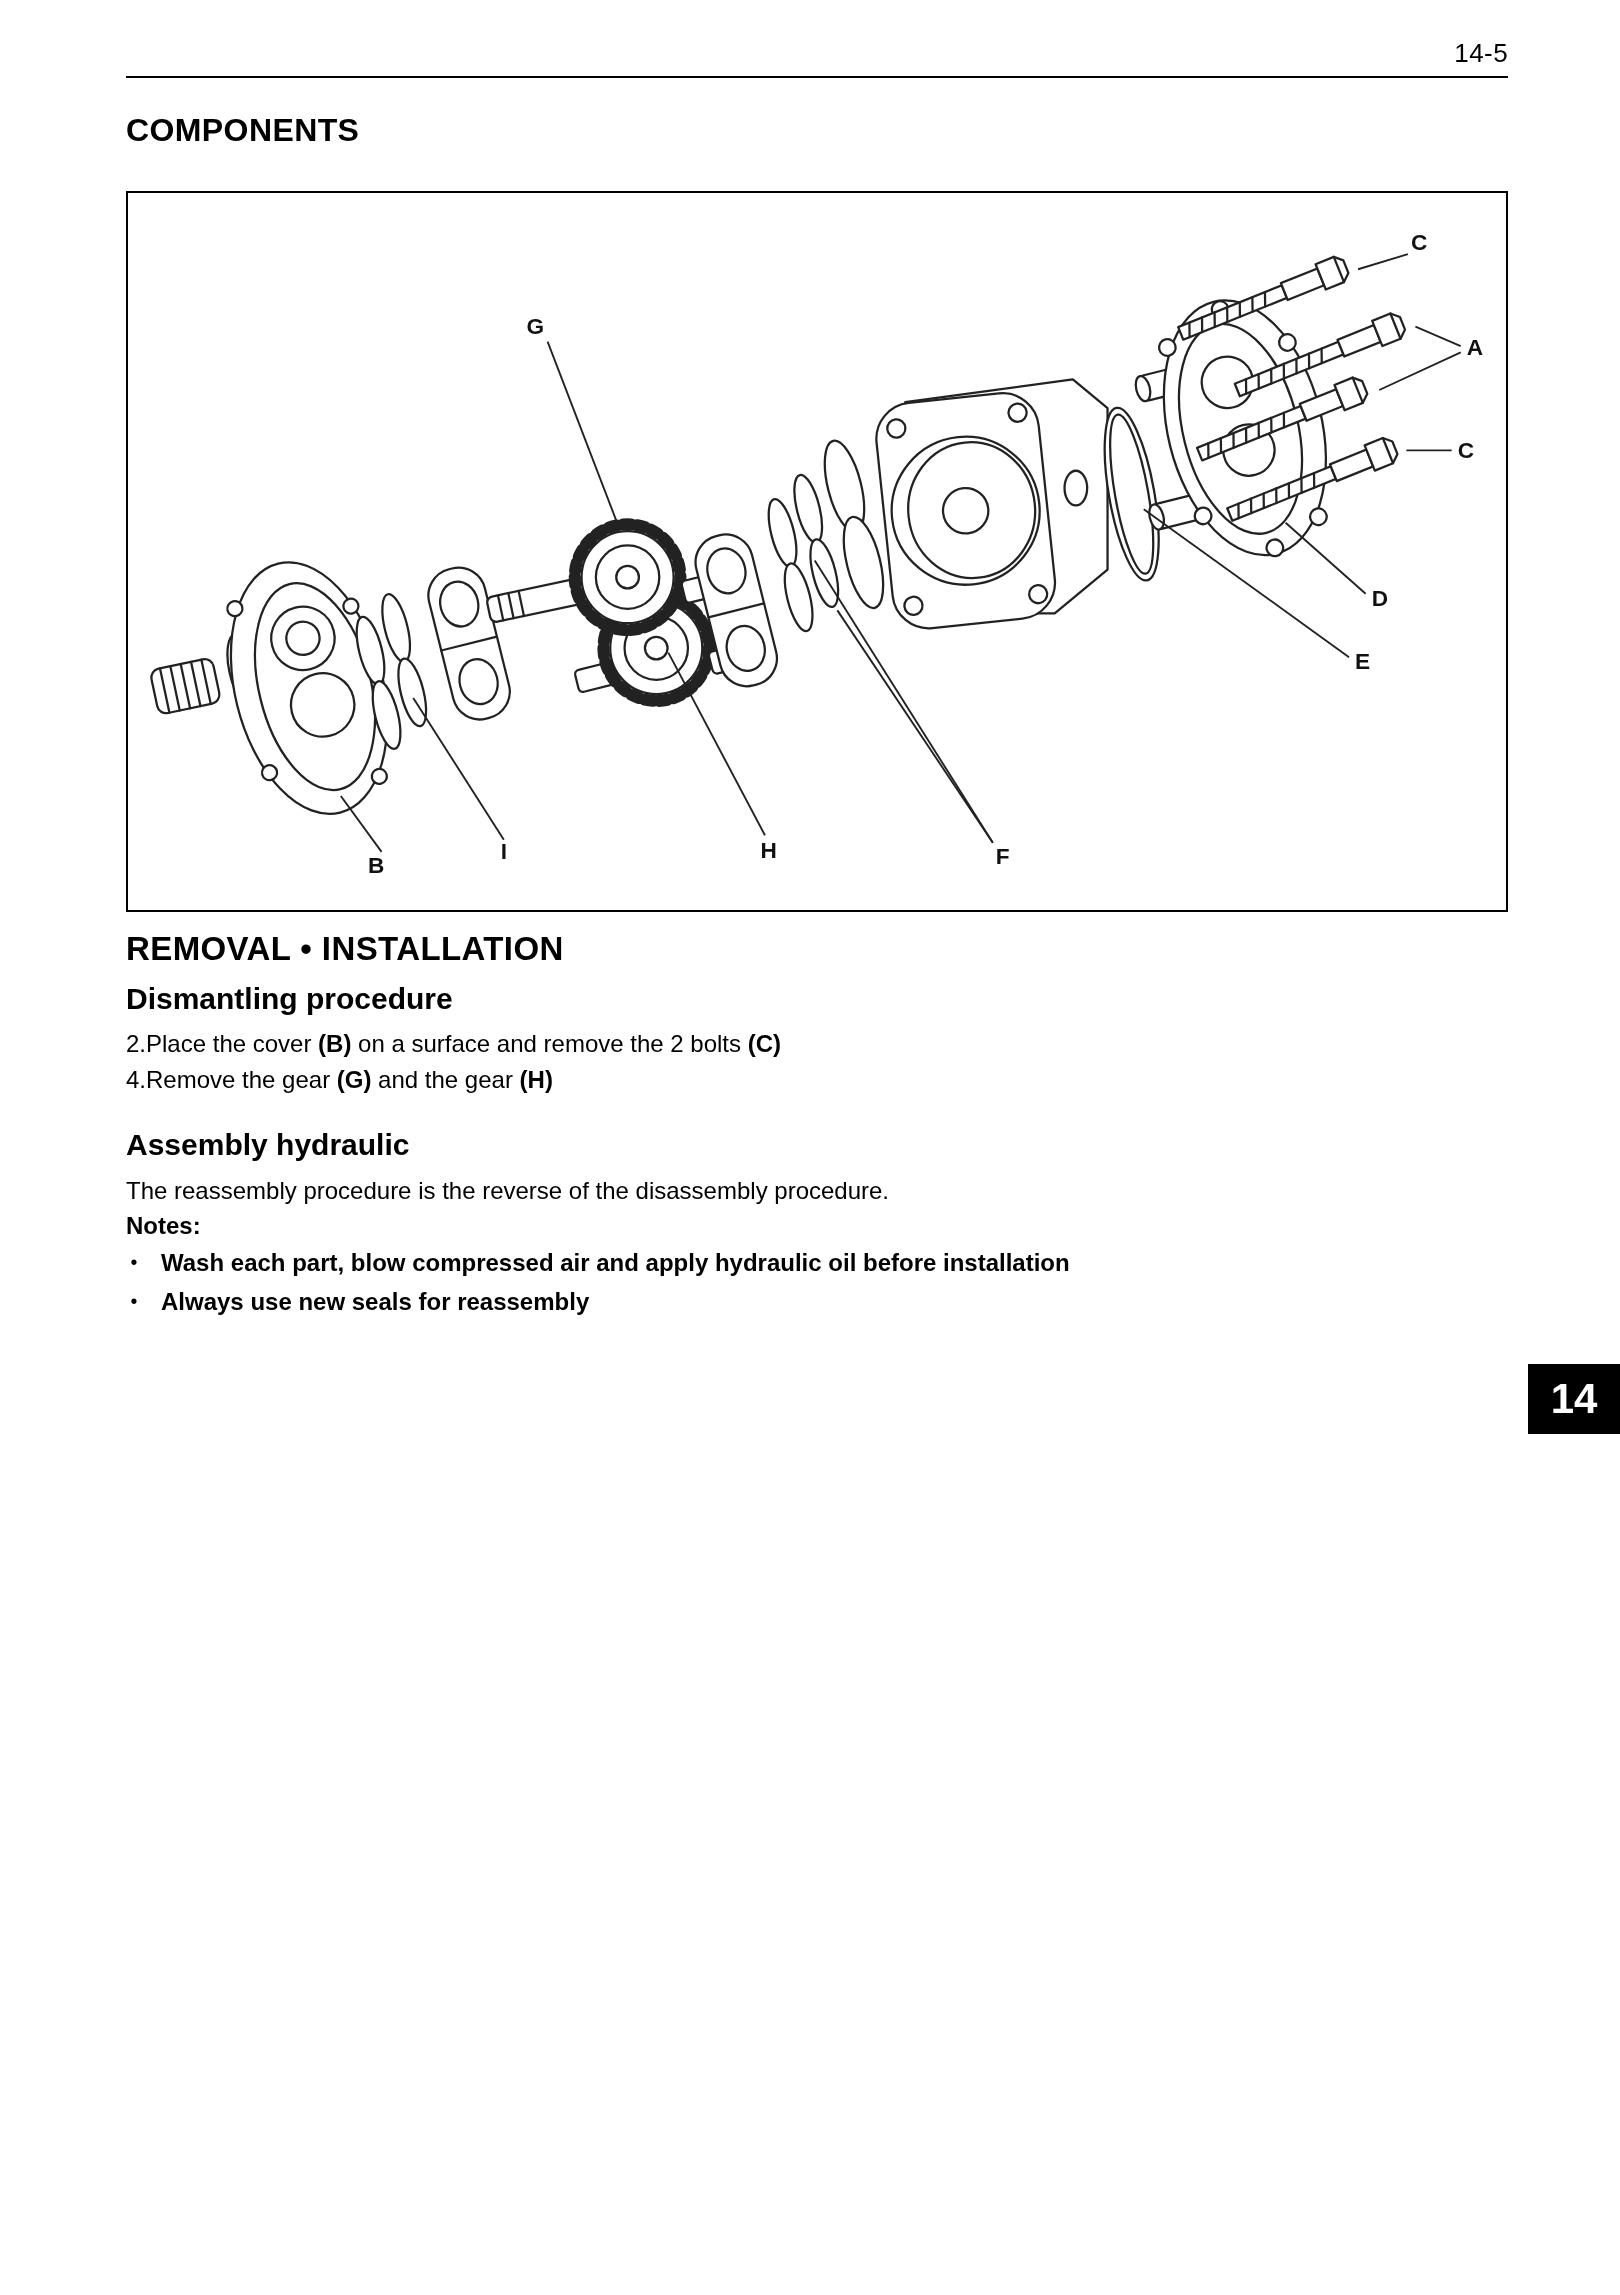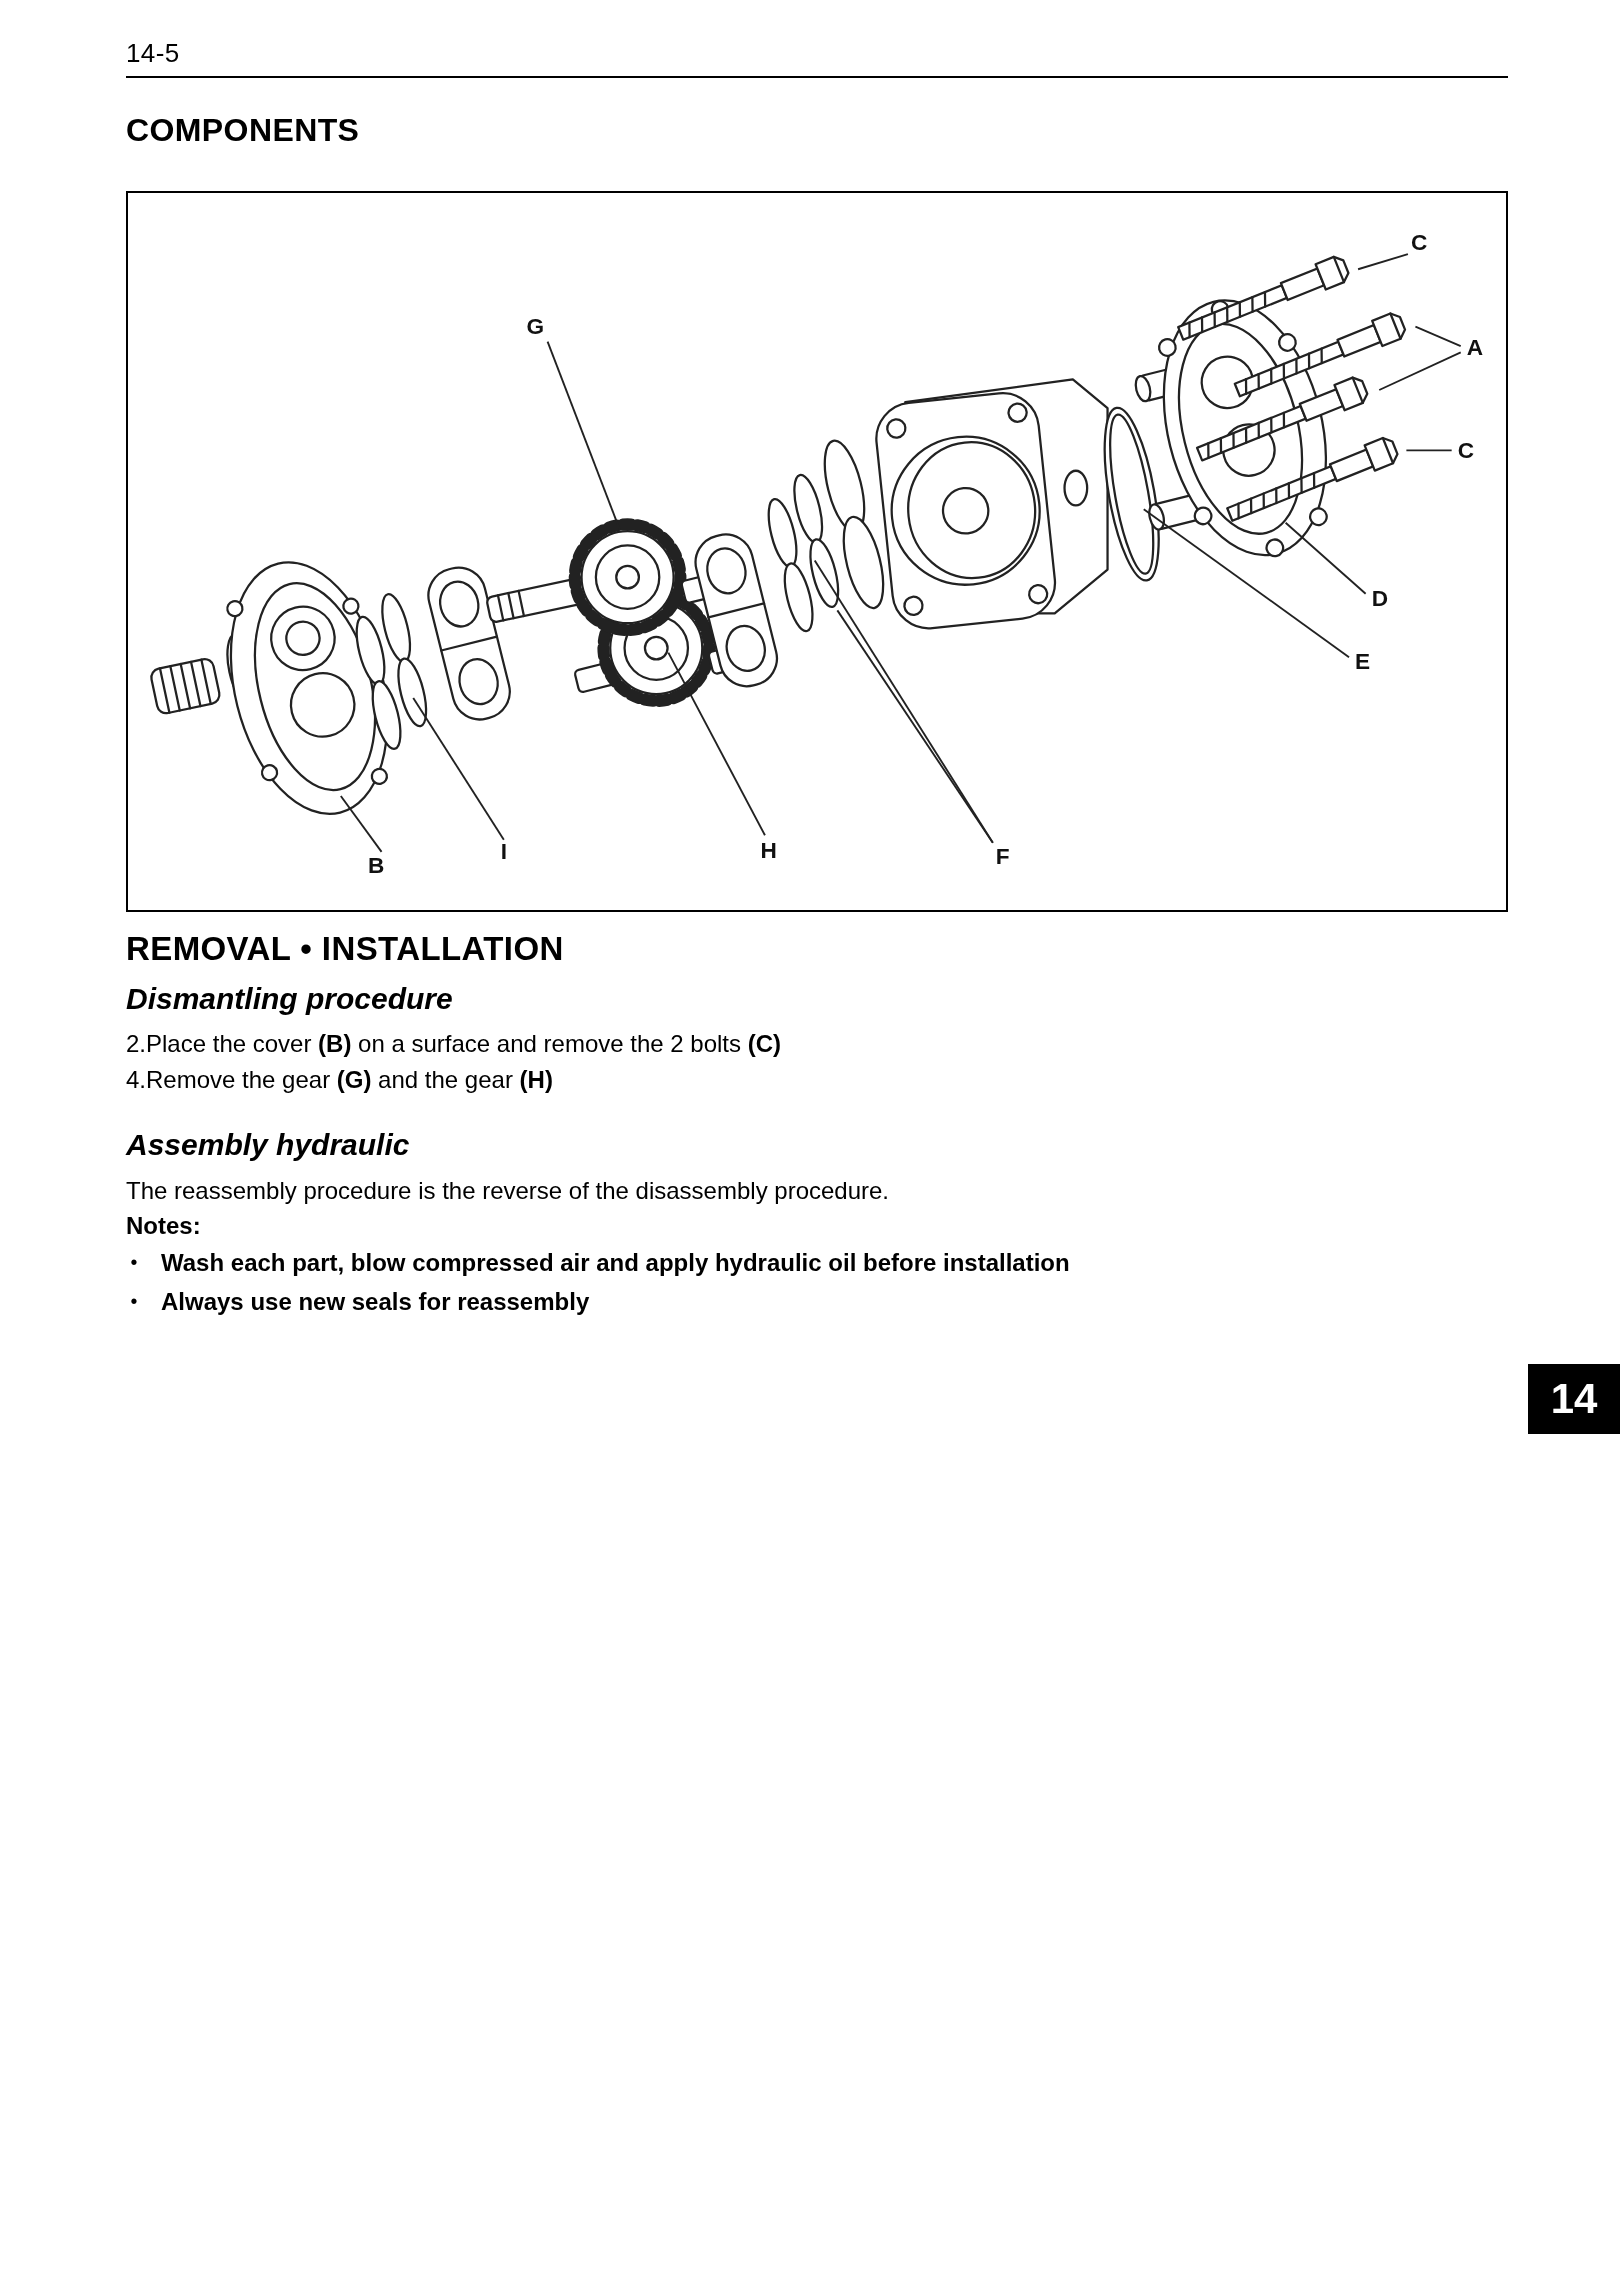--- a/index.html
+++ b/index.html
@@ -7,40 +7,40 @@
   body {
     width: 1620px; height: 2295px;
     background: #ffffff;
     color: #000;
     font-family: "Liberation Sans", sans-serif;
     position: relative;
     overflow: hidden;
   }
   .page-number {
     position: absolute; top: 38px; left: 126px; width: 1382px;
-    font-size: 26px; letter-spacing: 0.4px;
+    text-align: right; font-size: 26px; letter-spacing: 0.4px;
   }
   .top-rule {
     position: absolute; top: 76px; left: 126px; width: 1382px;
     height: 2.3px; background: #000;
   }
   .components-title {
     position: absolute; top: 112px; left: 126px;
     font-size: 32px; font-weight: bold; letter-spacing: 0.4px;
   }
   .diagram-box {
     position: absolute; top: 191px; left: 126px;
     width: 1382px; height: 721px;
     border: 2.3px solid #000; background: #fff;
   }
   .diagram-box svg { display: block; width: 100%; height: 100%; }
 
   .text-block { position: absolute; top: 930px; left: 126px; width: 1332px; }
   h2.removal { font-size: 33px; font-weight: bold; margin: 0 0 13.6px 0; letter-spacing: 0.4px; }
-  h3.subhead { font-size: 30px; font-weight: bold; margin: 0 0 10.6px 0; font-style: italic; }
+  h3.subhead { font-size: 30px; font-weight: bold; margin: 0 0 10.6px 0; }
   h3.subhead.assembly { margin-top: 30px; }
   .steps { font-size: 24px; }
   .step { line-height: 36px; white-space: nowrap; }
   .step .num { display: inline; }
   .assembly-body { font-size: 24px; margin: 3px 0 0 0; line-height: 35px; }
   .notes-title { font-size: 24px; font-weight: bold; line-height: 35px; }
   .notes { font-size: 24px; font-weight: bold; }
   .note { display: flex; line-height: 39px; }
   .note .bullet { width: 35px; font-weight: normal; font-size: 19.7px; padding-left: 4.5px; }
   .chapter-tab {

